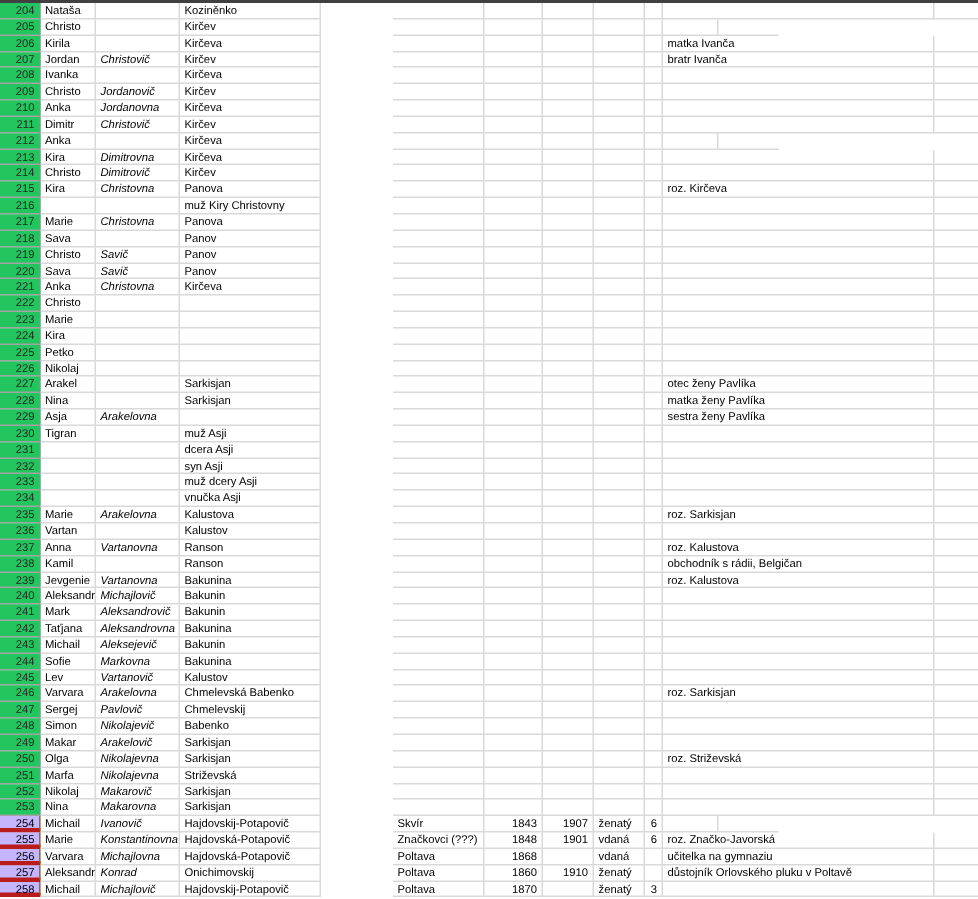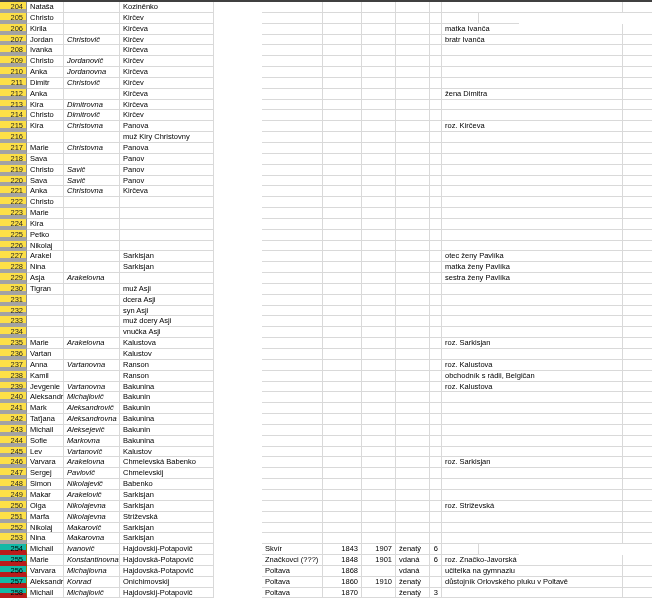--- a/index.html
+++ b/index.html
@@ -13,27 +13,27 @@
     border-top:2px solid #404040;background:#ffffff;
   }
   .row{display:flex;height:10.8545px;box-sizing:border-box;}
   .c{
     box-sizing:border-box;flex:0 0 auto;
     border-right:1px solid #d9d9d9;border-bottom:1px solid #d9d9d9;
     font-size:7.5px;line-height:9.6px;color:#000;
     padding:0 0 0 3px;white-space:nowrap;overflow:visible;
   }
   .rowhdr{
-    width:27px;background:#fde047;color:#262626;
-    border-right:1px solid #8c8c8c;border-bottom:4px solid #a3a3a3;
+    width:27px;background:#22c55e;color:#262626;
+    border-right:1px solid #8c8c8c;border-bottom:1px solid #a3a3a3;
     text-align:right;padding:0 3px 0 0;font-size:7.5px;
   }
   .row.hl .rowhdr{
-    background:#14b8a6;
-    border-bottom:5px solid #b91c1c;border-right:1px solid #8a7a00;
+    background:#c4b5fd;
+    border-bottom:3px solid #b91c1c;border-right:1px solid #8a7a00;
     color:#000;
   }
   .col-first{width:37px;}
   .col-pat{width:56px;font-style:italic;}
   .col-sur{width:94px;}
   .col-place{width:61px;margin-left:48px;}
   .col-born{width:39px;}
   .col-died{width:34px;}
   .col-status{width:34px;}
   .col-child{width:12px;padding:0;}
@@ -161,21 +161,20 @@
       <div class="row">
     <div class="c rowhdr">212</div>
     <div class="c col-first">Anka</div>
     <div class="c col-pat"></div>
     <div class="c col-sur">Kirčeva</div>
     <div class="c col-place"></div>
     <div class="c col-born num"></div>
     <div class="c col-died num"></div>
     <div class="c col-status"></div>
     <div class="c col-child num"></div>
-    <div class="c col-note">žena Dimitra</div>
     <div class="c col-k"></div>
     <div class="c col-l"></div>
   </div>
       <div class="row">
     <div class="c rowhdr">213</div>
     <div class="c col-first">Kira</div>
     <div class="c col-pat">Dimitrovna</div>
     <div class="c col-sur">Kirčeva</div>
     <div class="c col-place"></div>
     <div class="c col-born num"></div>

